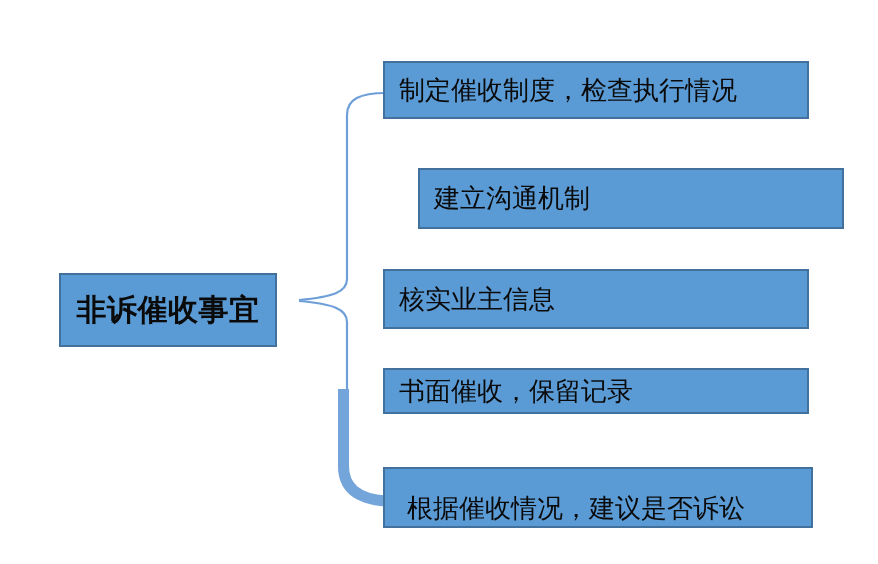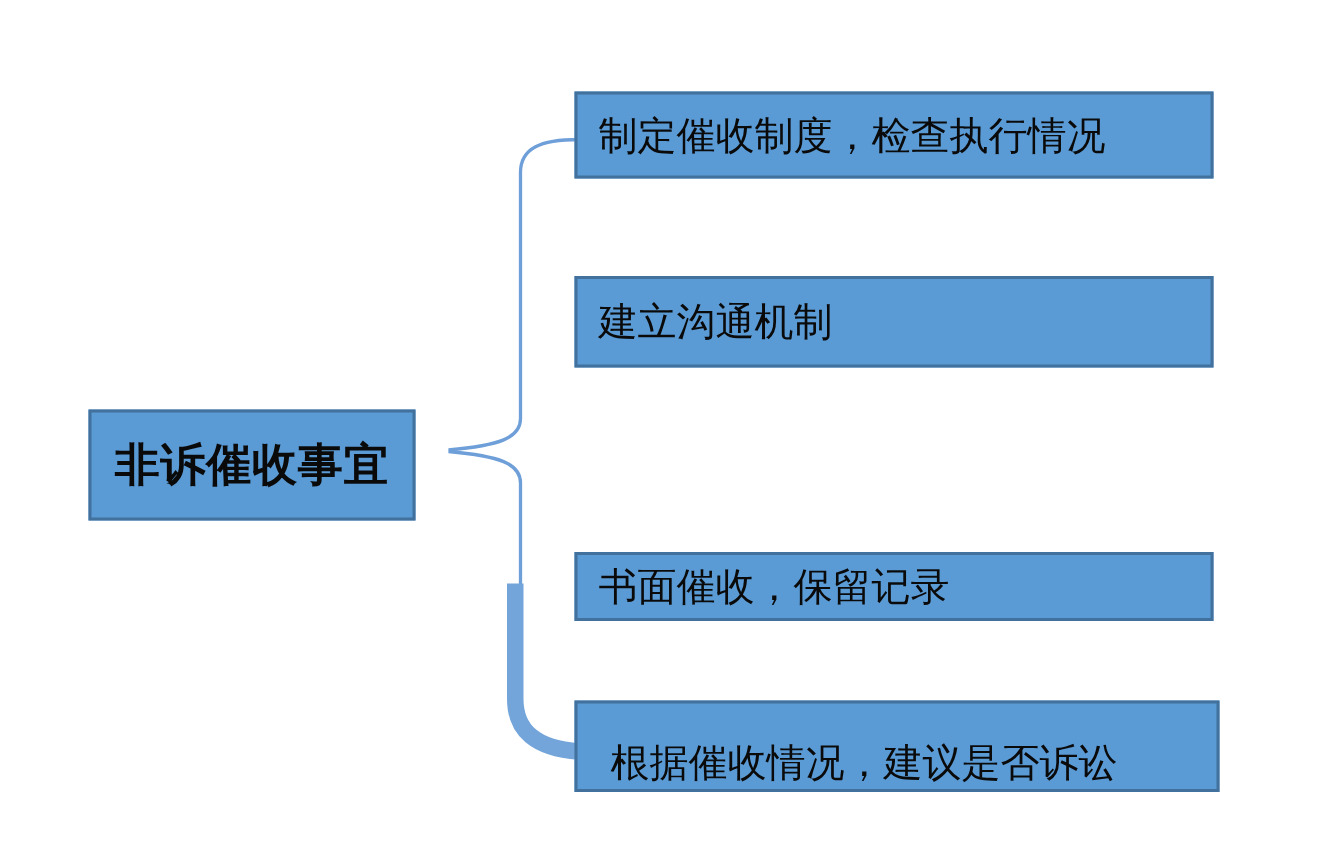--- a/index.html
+++ b/index.html
@@ -53,21 +53,21 @@
     letter-spacing:0.5px;
     margin-top:10px;
   }
   .child-box{
     left:383px;width:426px;
     font-family:"Liberation Serif","DejaVu Serif",serif;
     font-size:26px;
     padding-left:14px;
   }
   .child-1{top:61px;height:58px;}
-  .child-2{top:184px;height:61px;}
+  .child-2{top:168px;height:61px;margin-left:35px;}
   .child-3{top:269px;height:60px;}
   .child-4{top:368px;height:46px;}
   .child-5{top:467px;height:61px;width:430px;padding-left:22px;align-items:flex-end;}
 </style>
 </head>
 <body>
 
 <div class="canvas">
 
   <svg class="connectors" viewBox="0 0 878 564" xmlns="http://www.w3.org/2000/svg" aria-hidden="true">
@@ -81,20 +81,23 @@
   </div>
 
   <div class="node child-box child-1">
     <span>制定催收制度，检查执行情况</span>
   </div>
 
   <div class="node child-box child-2">
     <span>建立沟通机制</span>
   </div>
 
+  <div class="node child-box child-3">
+    <span>核实业主信息</span>
+  </div>
 
   <div class="node child-box child-4">
     <span>书面催收，保留记录</span>
   </div>
 
   <div class="node child-box child-5">
     <span>根据催收情况，建议是否诉讼</span>
   </div>
 
 </div>

